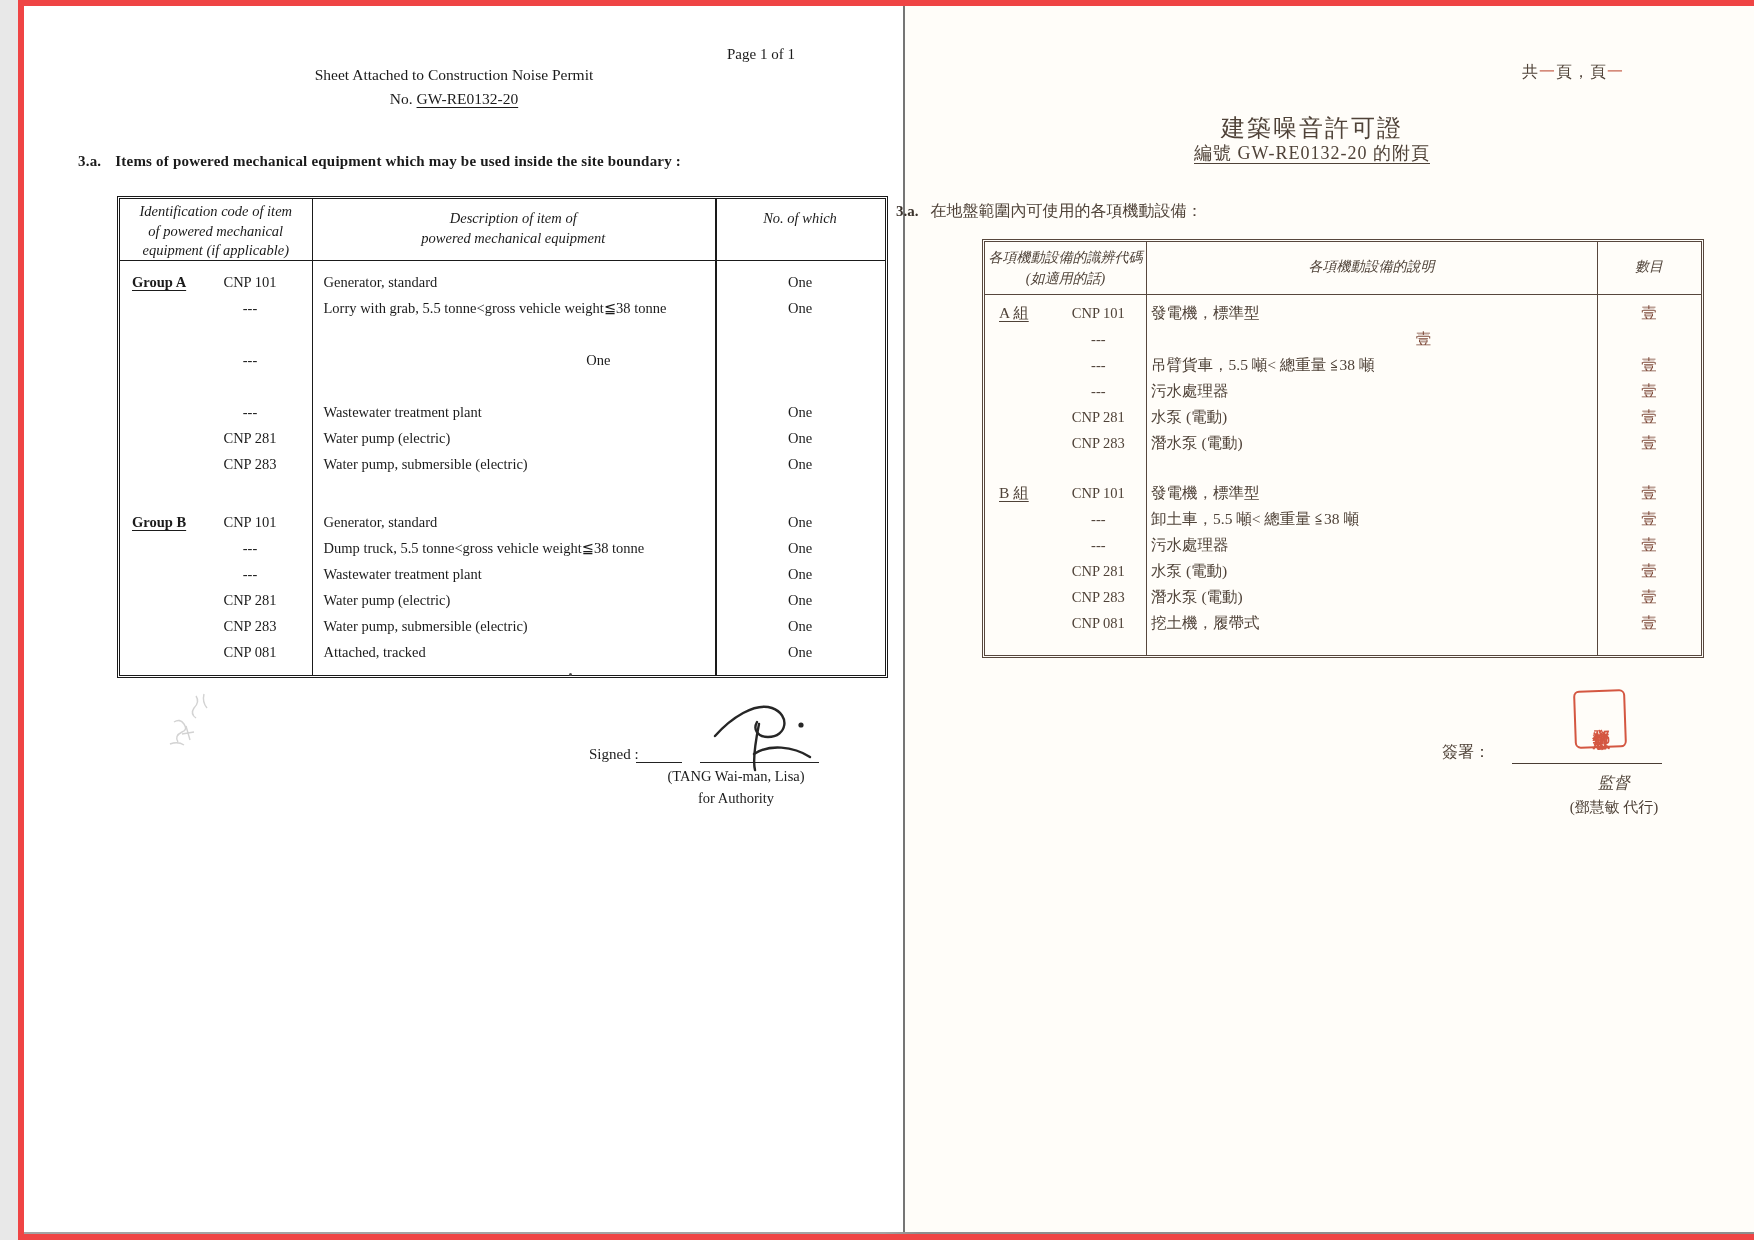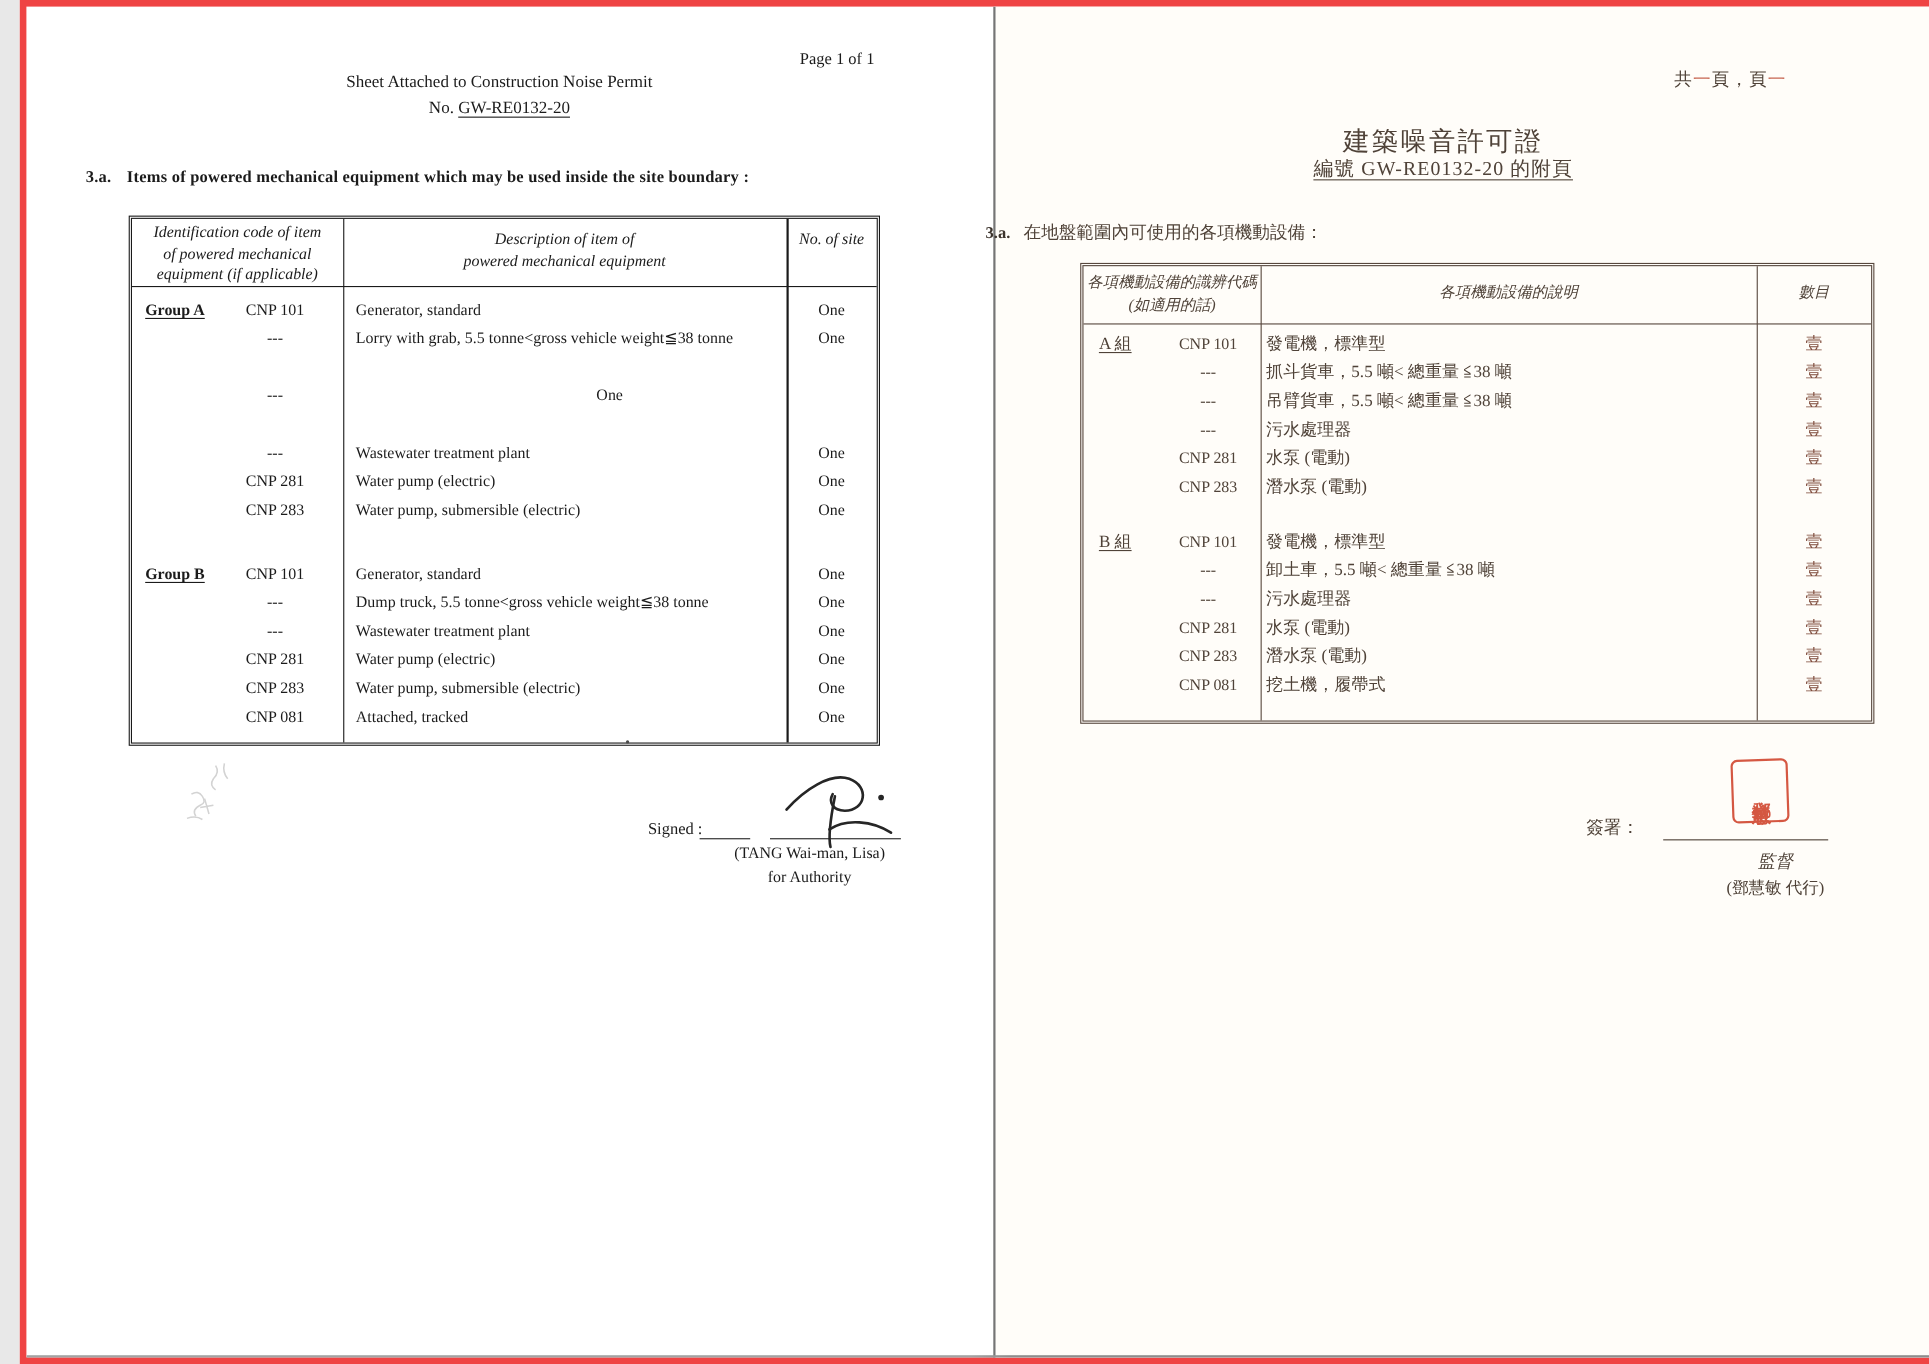--- a/index.html
+++ b/index.html
@@ -15,21 +15,21 @@
   .scanner-strip{left:0;top:1226px;width:1754px;height:14px;
     background:linear-gradient(90deg,#a3a3a3 0 49%,#8d8d8d 51% 100%);}
   
   .pl-pageno{left:703px;top:40px;font-size:15px;}
   .pl-title1{left:230px;top:60px;width:400px;text-align:center;font-size:15.5px;}
   .pl-title2{left:230px;top:84px;width:400px;text-align:center;font-size:15.5px;}
   .u{text-decoration:underline;text-underline-offset:3px;}
   .pl-section{left:54px;top:147px;font-size:15px;font-weight:bold;letter-spacing:.2px;text-align:right;}
   .pl-section .sec-no{margin-right:14px;}
   
-  .etable{left:93px;top:190px;width:683px;height:482px;
+  .etable{left:93px;top:190px;width:771px;height:482px;
     border:3px double #1a1a1a;box-sizing:border-box;}
   .etable .vline{position:absolute;top:0;bottom:0;width:1.5px;background:#1a1a1a;}
   .ethead{display:flex;height:62px;border-bottom:1.5px solid #1a1a1a;
     font-style:italic;font-size:14.5px;line-height:19.5px;box-sizing:border-box;}
   .ethead>div{box-sizing:border-box;padding-top:3px;text-align:center;}
   .eh1{width:191.5px;}
   .eh2{width:403.5px;padding-top:10px !important;}
   .eh3{flex:1;padding-top:10px !important;}
   .etbody{padding-top:8px;font-size:14.5px;}
   .erow{display:flex;min-height:26px;line-height:26px;align-items:flex-start;}
@@ -113,21 +113,21 @@
     <div class="ethead">
       <div class="eh1">
         <span style="display:block">Identification code of item</span>
         <span style="display:block">of powered mechanical</span>
         <span style="display:block">equipment (if applicable)</span>
       </div>
       <div class="eh2">
         <span style="display:block">Description of item of</span>
         <span style="display:block">powered mechanical equipment</span>
       </div>
-      <div class="eh3">No. of site</div>
+      <div class="eh3">No. of which</div>
     </div>
     <div class="etbody">
       <div class="erow">
         <div class="ec1">
             <span class="gname">Group A</span>
             <span class="code">CNP 101</span>
           </div>
         <div class="ec2"><span class="desc">Generator, standard</span></div>
         <div class="ec3">One</div>
       </div>
@@ -273,21 +273,20 @@
             <span class="code">CNP 101</span>
           </div>
         <div class="cc2">發電機，標準型</div>
         <div class="cc3">壹</div>
       </div>
       <div class="crow">
         <div class="cc1">
             <span class="gname"></span>
             <span class="code">---</span>
           </div>
-        <div class="cc2">抓斗貨車，5.5 噸&lt; 總重量 ≦38 噸</div>
         <div class="cc3">壹</div>
       </div>
       <div class="crow">
         <div class="cc1">
             <span class="gname"></span>
             <span class="code">---</span>
           </div>
         <div class="cc2">吊臂貨車，5.5 噸&lt; 總重量 ≦38 噸</div>
         <div class="cc3">壹</div>
       </div>

